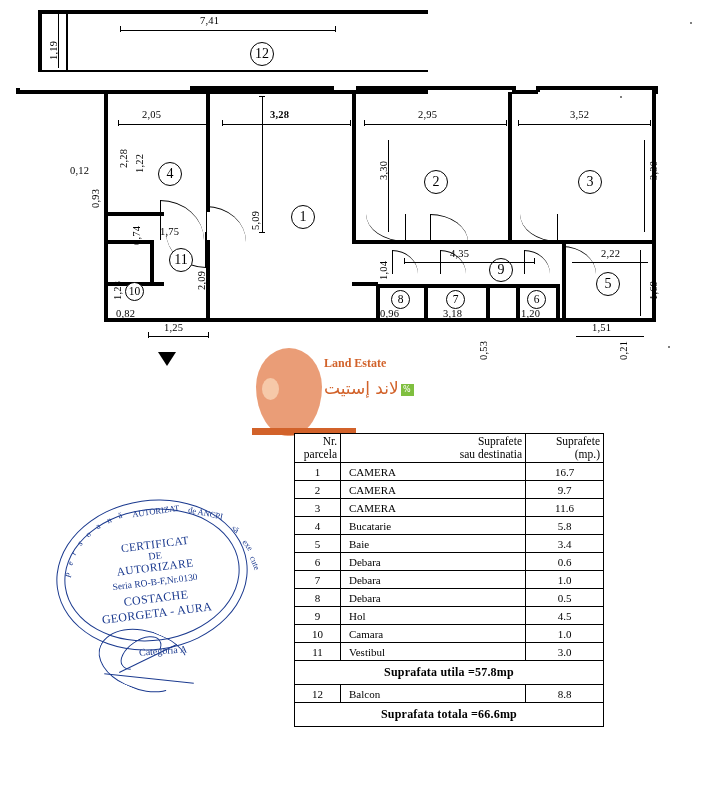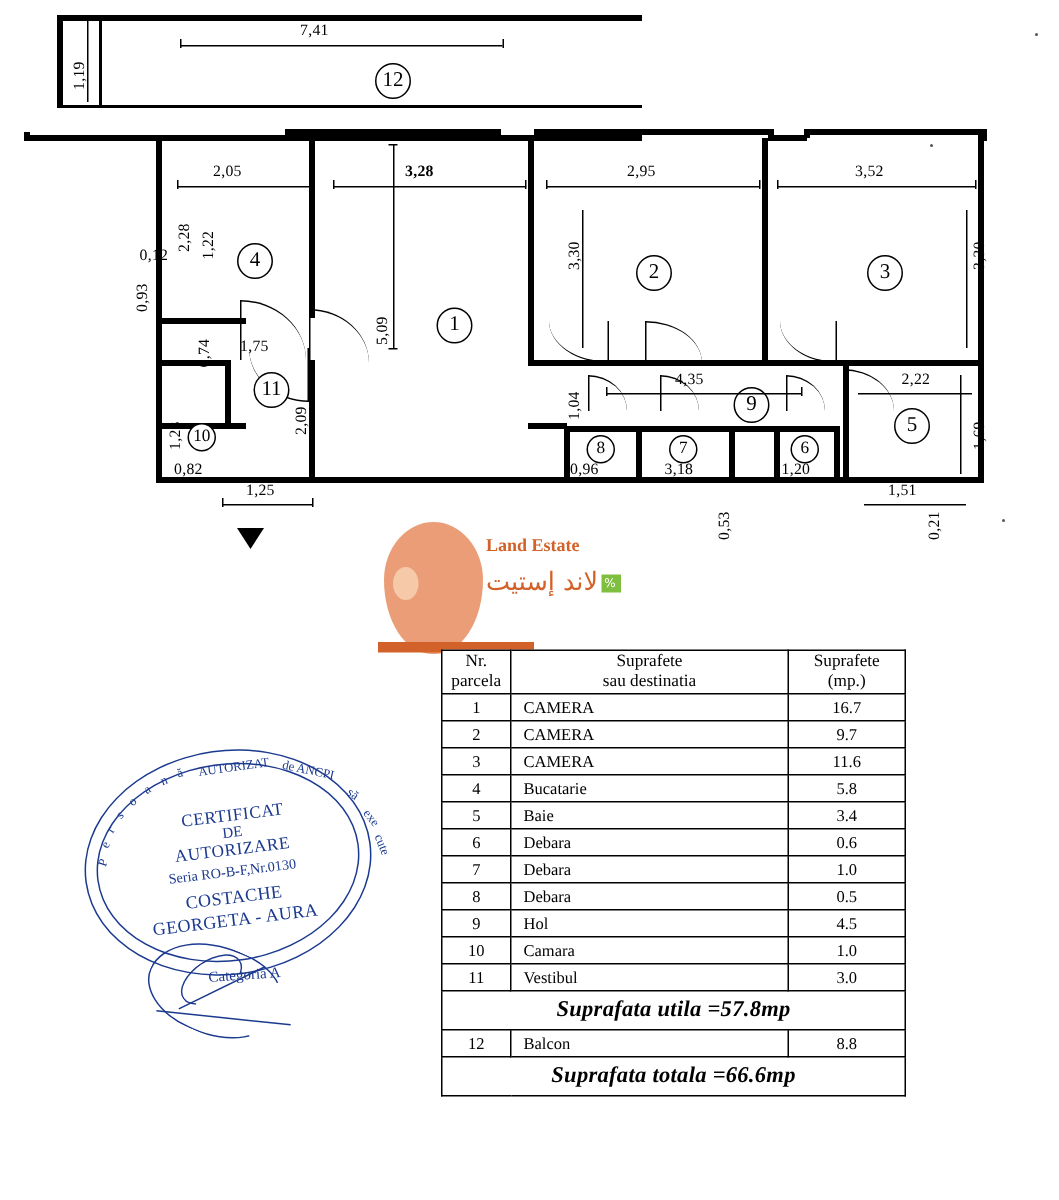--- a/index.html
+++ b/index.html
@@ -117,26 +117,26 @@
     font-family: "Liberation Serif", serif;
     background: #fff;
   }
   table.recap td, table.recap th {
     border: 1px solid #000;
     padding: 1px 3px;
     text-align: center;
     font-weight: normal;
     height: 18px;
   }
-  table.recap th { font-size: 11.5px; line-height: 13px; }
+  table.recap th { font-size: 11.5px; line-height: 13px; text-align: right; }
   table.recap td.util { text-align: left; padding-left: 8px; }
   table.recap td.num { width: 46px; }
   table.recap td.sup { width: 78px; }
   table.recap td.total {
-    font-size: 15px; font-weight: bold; padding: 4px 0; letter-spacing: .2px; font-style: italic;
+    font-size: 12px; font-weight: bold; padding: 4px 0; letter-spacing: .2px;
   }
   table.recap tr.summary td { font-weight: bold; }
 
   
   .stamp { position: absolute; left: 46px; top: 490px; width: 215px; height: 215px; }
   .stamp .oval {
     position: absolute; left: 10px; top: 10px; width: 192px; height: 150px;
     border: 1.4px solid #1b3a8f;
     border-radius: 50%;
     transform: rotate(-8deg);
@@ -302,21 +302,21 @@
     <div class="dimline v" style="left:262px; top:96px; height:136px;"></div>
     <div class="tickh" style="left:259px; top:96px;"></div>
     <div class="tickh" style="left:259px; top:232px;"></div>
 
     <div class="dim vert" style="left:378px; top:180px;">3,30</div>
     <div class="dimline v" style="left:388px; top:140px; height:92px;"></div>
 
     <div class="dim vert" style="left:648px; top:180px;">3,30</div>
     <div class="dimline v" style="left:644px; top:140px; height:92px;"></div>
 
-    <div class="dim" style="left:70px; top:165px;margin-left:23px;">0,12</div>
+    <div class="dim" style="left:70px; top:165px;">0,12</div>
     <div class="dim vert" style="left:90px; top:208px;">0,93</div>
     <div class="dim vert" style="left:118px; top:168px;">2,28</div>
     <div class="dim vert" style="left:134px; top:173px;">1,22</div>
 
     <div class="dim" style="left:160px; top:226px;">1,75</div>
     <div class="dim vert" style="left:131px; top:245px;">0,74</div>
     <div class="dim vert" style="left:196px; top:290px;">2,09</div>
     <div class="dim vert" style="left:112px; top:300px;">1,23</div>
     <div class="dim" style="left:116px; top:308px;">0,82</div>
 

